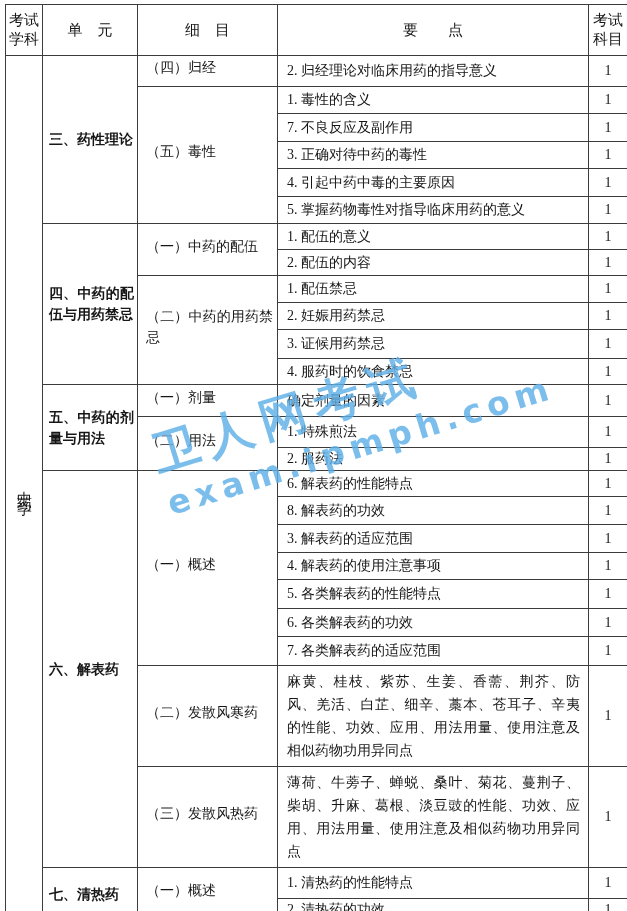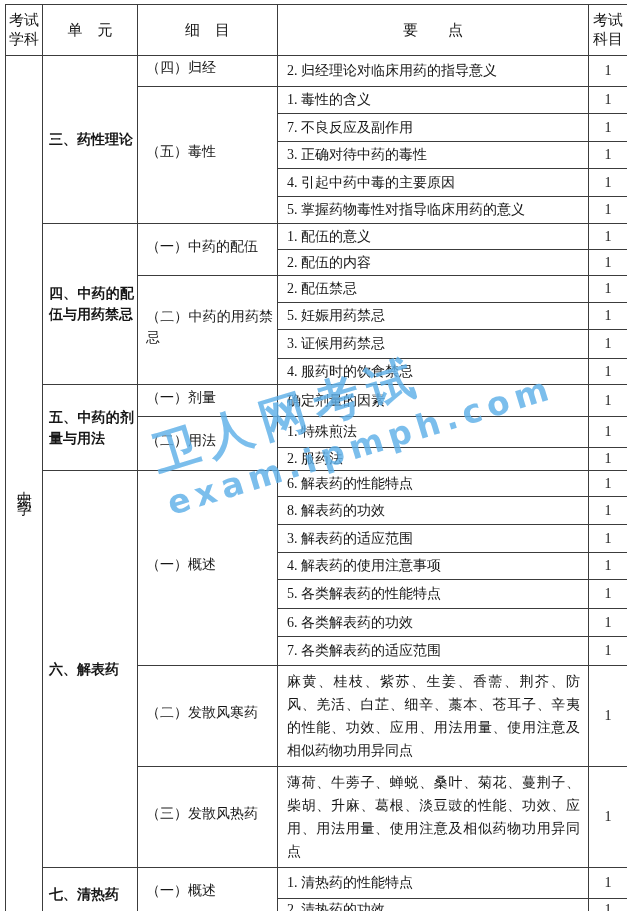--- a/index.html
+++ b/index.html
@@ -90,25 +90,25 @@
       <td class="detail" rowspan="2">（一）中药的配伍</td>
       <td class="point">1. 配伍的意义</td>
       <td class="score">1</td>
     </tr>
     <tr style="height:26px">
       <td class="point">2. 配伍的内容</td>
       <td class="score">1</td>
     </tr>
     <tr style="height:27px">
       <td class="detail" rowspan="4">（二）中药的用药禁忌</td>
-      <td class="point">2. 配伍禁忌</td>
+      <td class="point">1. 配伍禁忌</td>
       <td class="score">1</td>
     </tr>
     <tr style="height:27px">
-      <td class="point">5. 妊娠用药禁忌</td>
+      <td class="point">2. 妊娠用药禁忌</td>
       <td class="score">1</td>
     </tr>
     <tr style="height:29px">
       <td class="point">3. 证候用药禁忌</td>
       <td class="score">1</td>
     </tr>
     <tr style="height:26px">
       <td class="point">4. 服药时的饮食禁忌</td>
       <td class="score">1</td>
     </tr>

